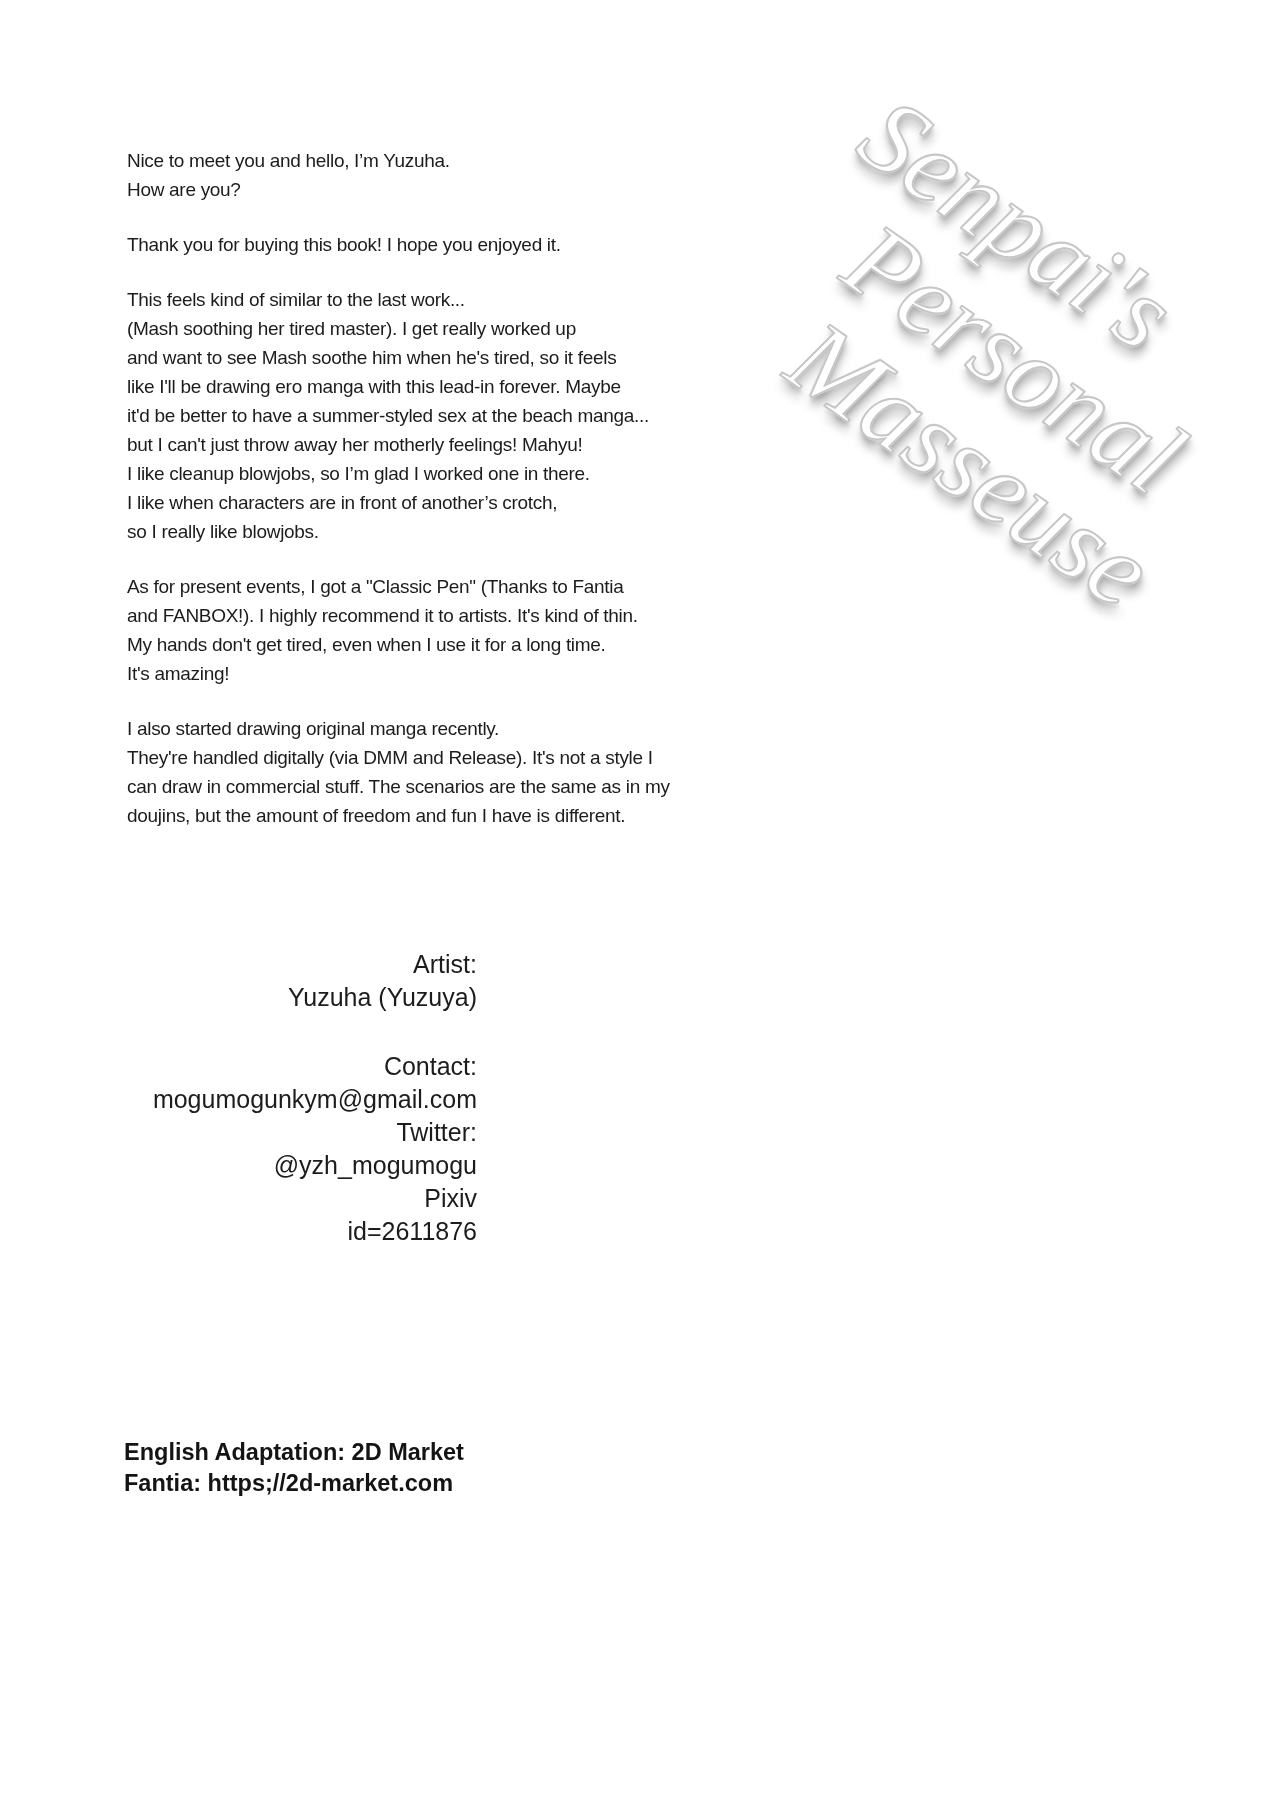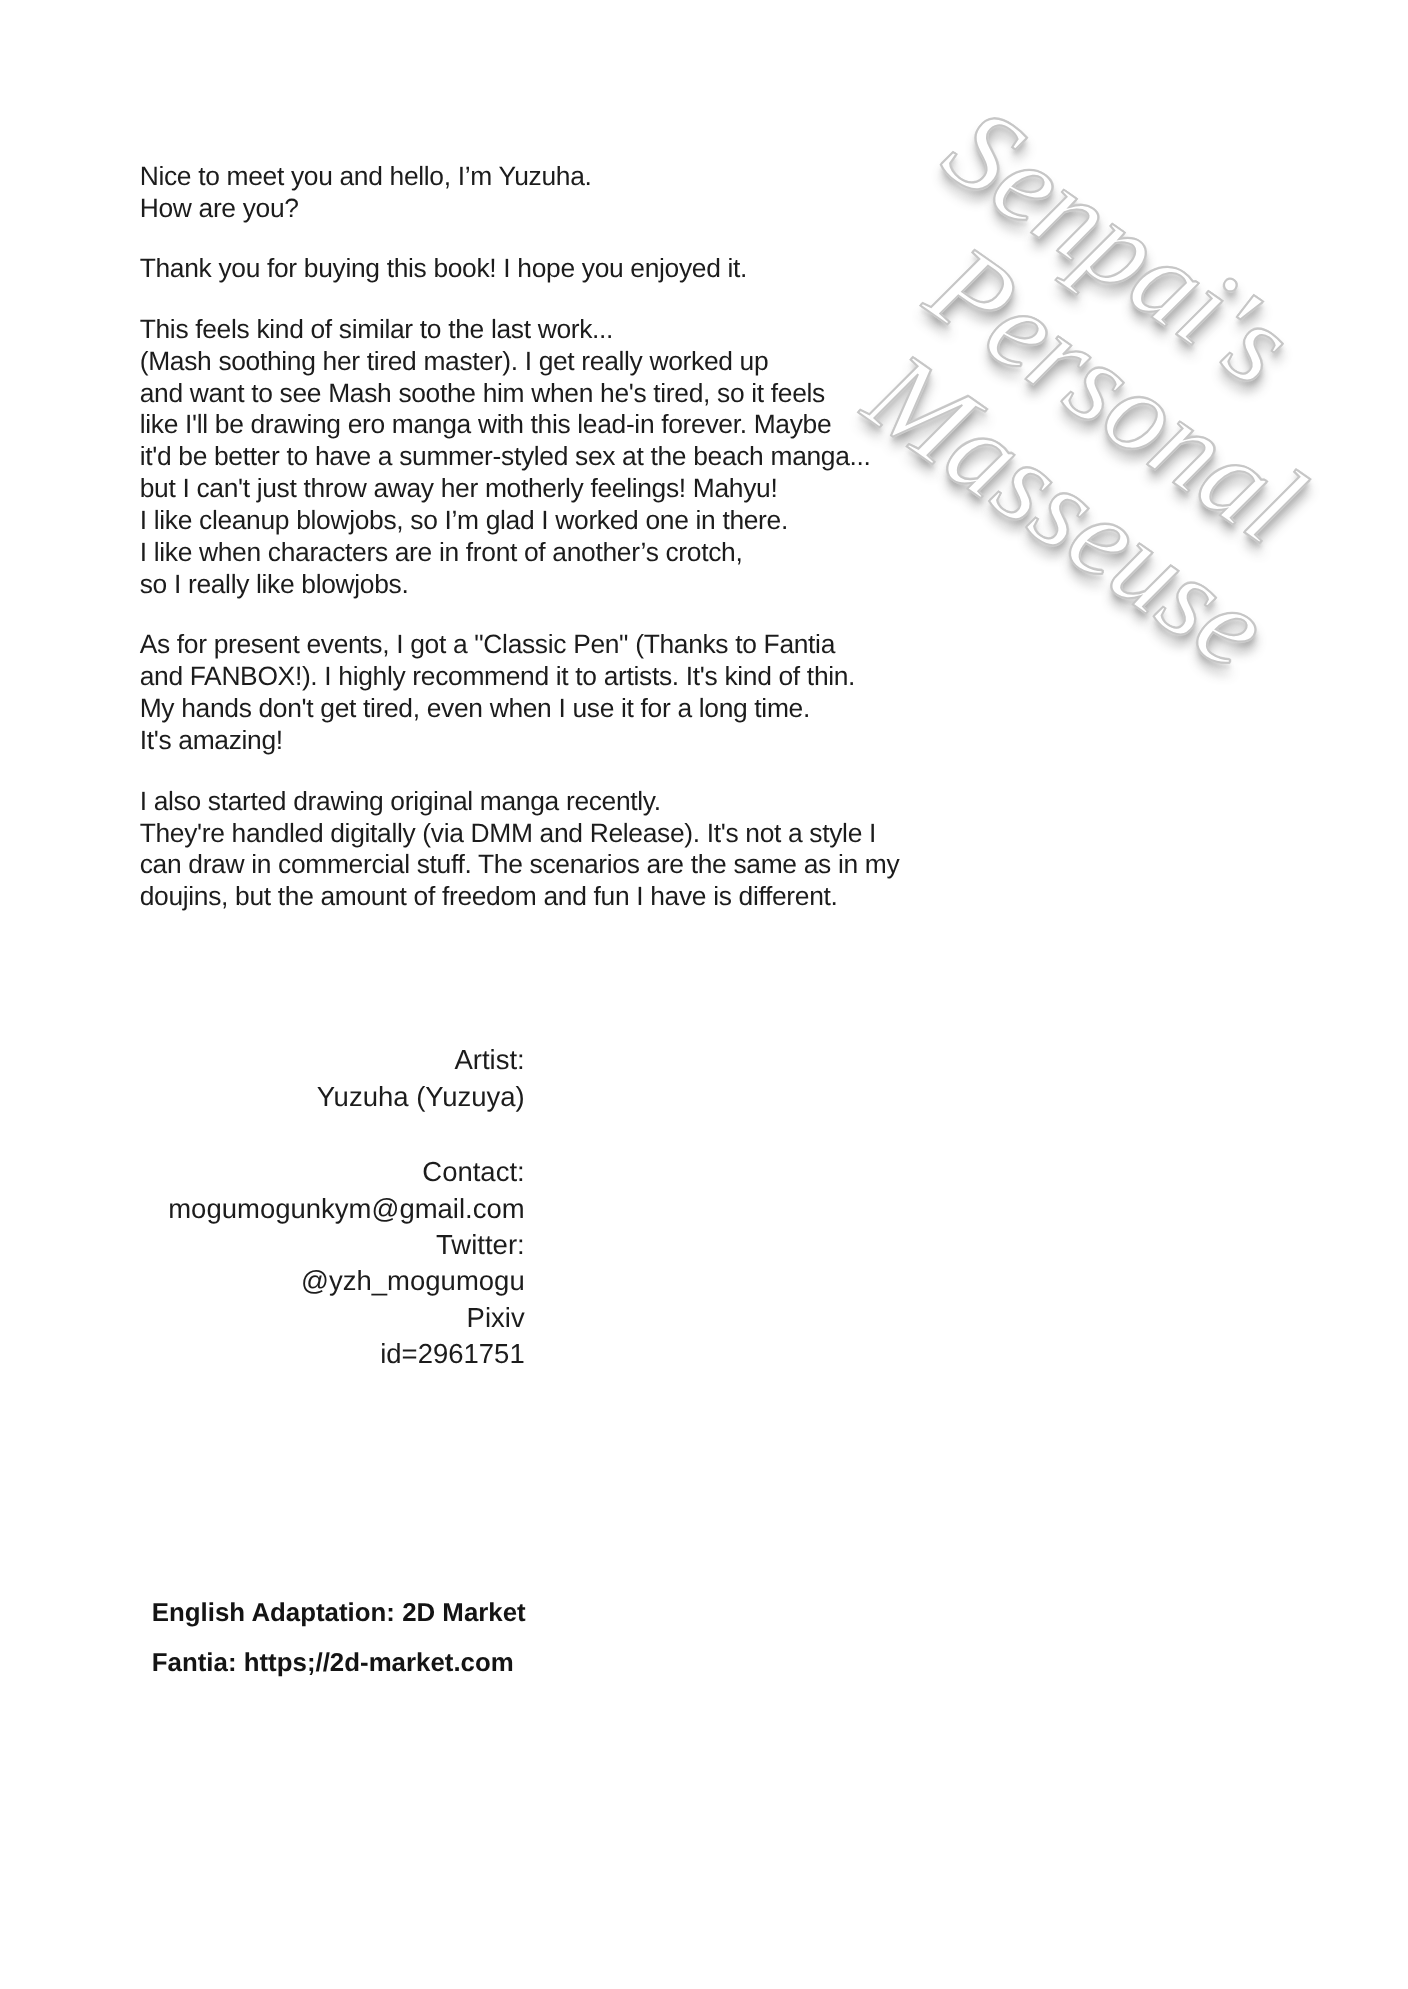--- a/index.html
+++ b/index.html
@@ -40,21 +40,21 @@
   .wm-l1 { margin-left: 30px; }
   .wm-l2 { margin-left: 90px; }
   .wm-l3 { margin-left: 100px; }
 
   
   .letter {
     position: absolute;
     left: 127px;
     top: 146px;
     width: 940px;
-    font-size: 24px;
+    font-size: 19px;
     line-height: 29px;
     letter-spacing: -0.3px;
     z-index: 1;
   }
   .letter p {
     margin: 0 0 26px 0;
     white-space: pre-line;
   }
 
   
@@ -80,21 +80,21 @@
     left: 124px;
     top: 1437px;
     width: 1040px;
     font-size: 23.5px;
     font-weight: 700;
     line-height: 31px;
     color: #141414;
     z-index: 1;
   }
   .footer p {
-    margin: 14px;
+    margin: 0;
     white-space: pre-line;
   }
 </style>
 </head>
 <body>
 
 <div class="page">
 
   <div class="watermark">
     <div class="wm-l1">Senpai's</div>
@@ -126,21 +126,21 @@
     </div>
 
   <div class="contact">
       <p>Artist:
 Yuzuha (Yuzuya)</p>
       <p>Contact:
 mogumogunkym@gmail.com
 Twitter:
 @yzh_mogumogu
 Pixiv
-id=2961751</p>
+id=2611876</p>
     </div>
 
   <div class="footer">
       <p>English Adaptation: 2D Market</p>
       <p>Fantia: https;//2d-market.com</p>
     </div>
 
 </div>
 
 </body></html>

